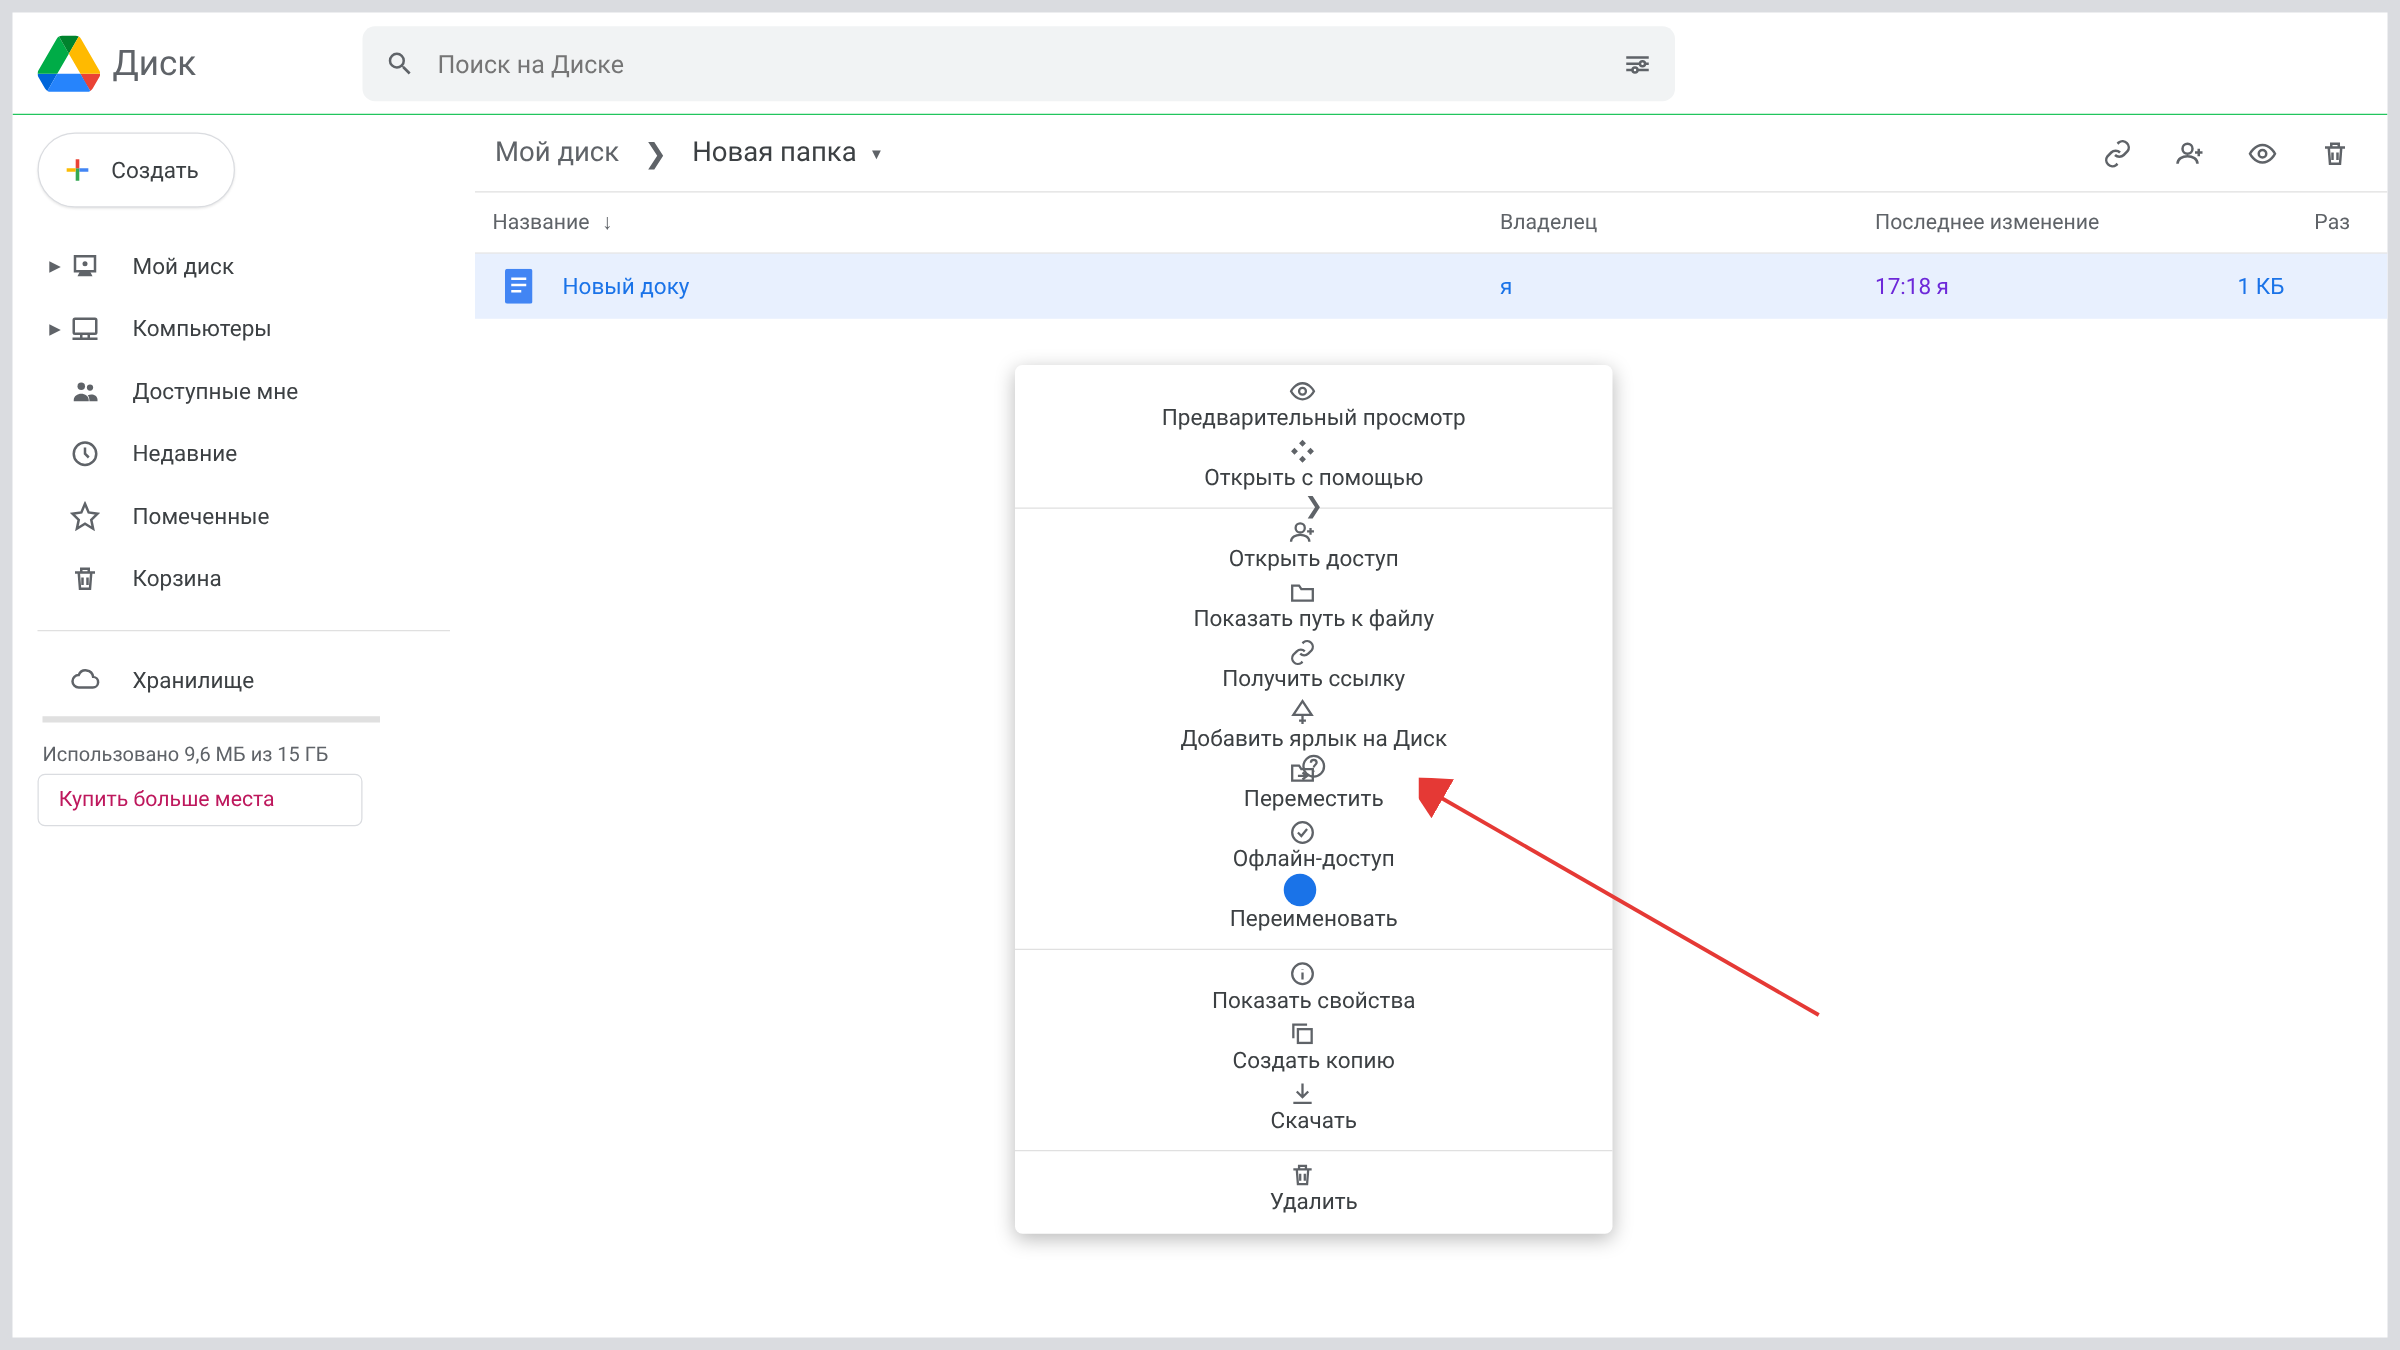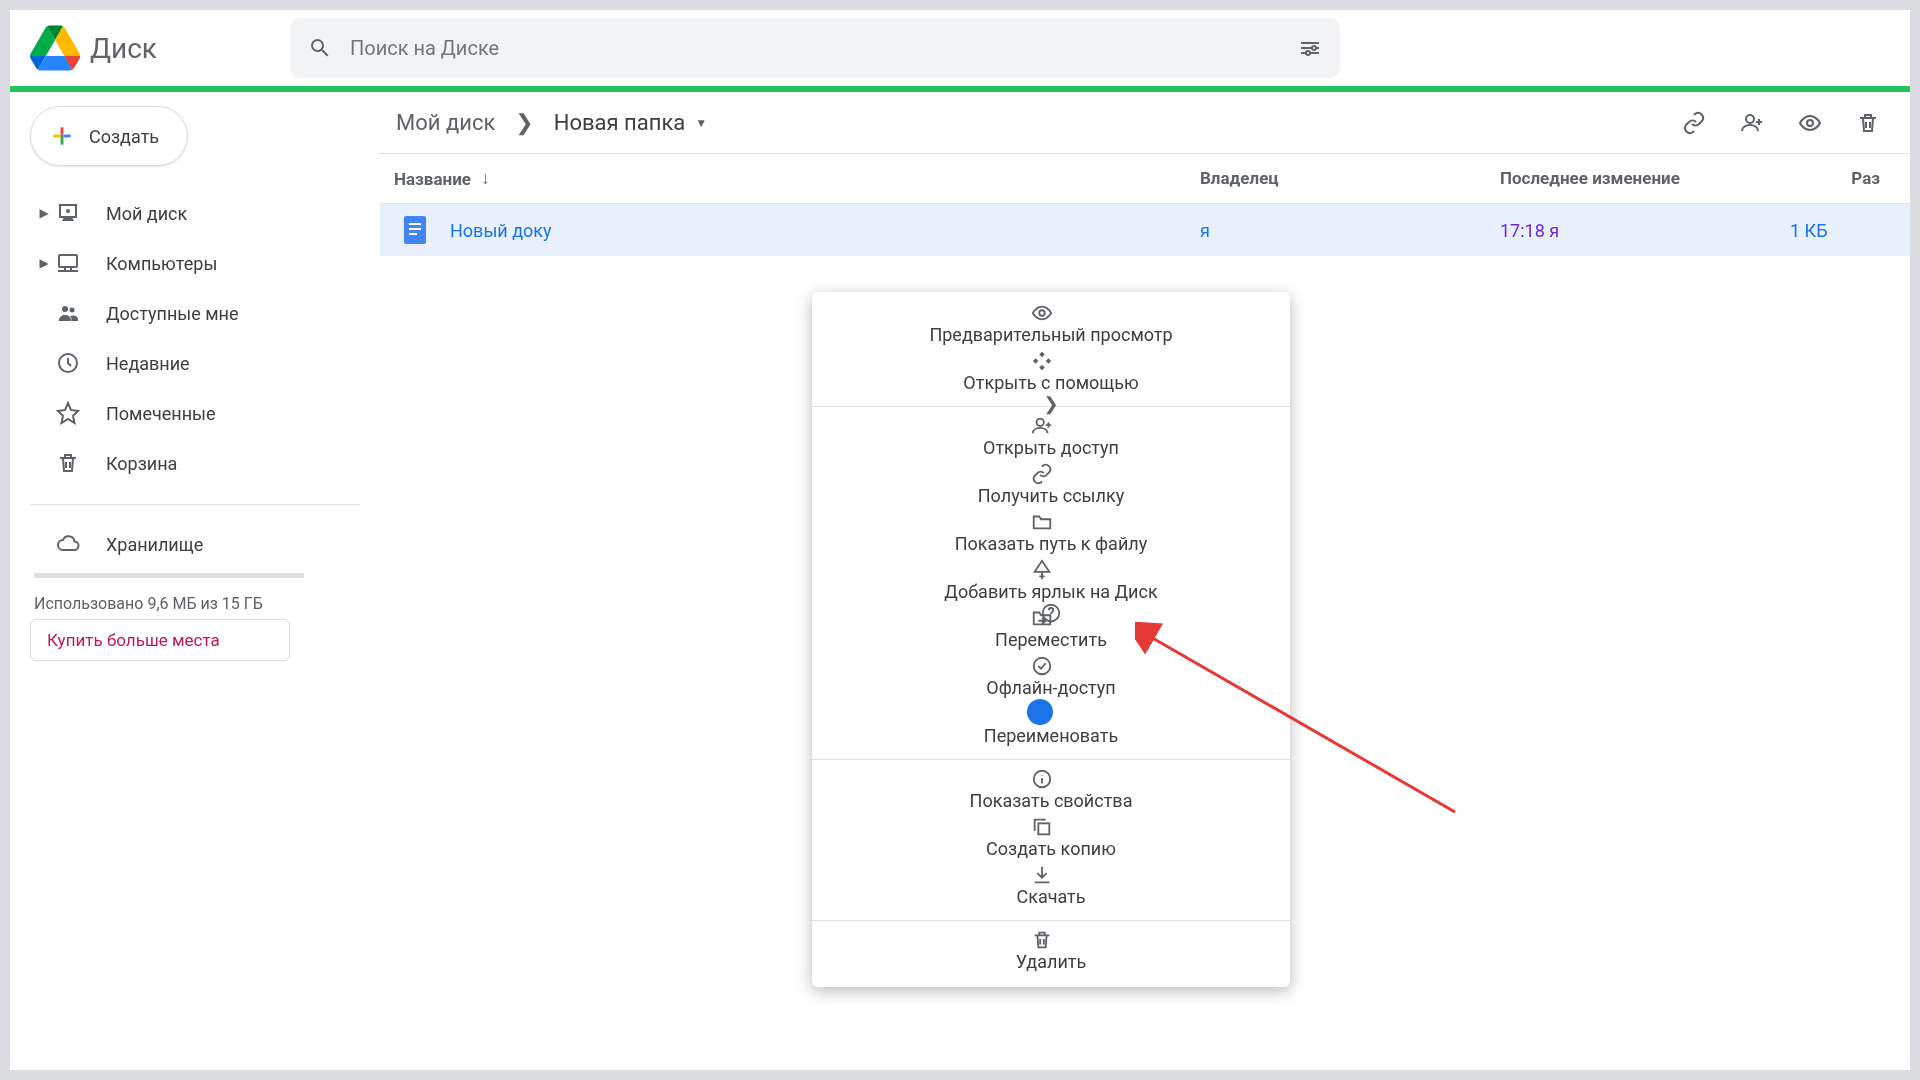--- a/index.html
+++ b/index.html
@@ -1,18 +1,18 @@
 <!DOCTYPE html>
 <html><head>
 <meta charset="utf-8">
 <style>
   * { box-sizing: border-box; margin: 0; padding: 0; font-family: Roboto, Arial, sans-serif; }
   body { background: #dadce0; width: 1920px; height: 1080px; overflow: hidden; }
   .frame { background: #fff; position: absolute; top: 10px; left: 10px; right: 10px; bottom: 10px; overflow: hidden; }
-  .header { display: flex; align-items: center; height: 82px; padding: 0 20px; border-bottom: 6px solid #22c55e; }
+  .header { display: flex; align-items: center; height: 82px; padding: 0 20px; border-bottom: 1px solid #22c55e; }
   .logo-wrap { display: flex; align-items: center; width: 260px; }
   .logo { width: 50px; height: 50px; margin-right: 10px; }
   .product-name { font-size: 28px; color: #5f6368; }
   .search-bar { flex: 1; max-width: 1050px; height: 60px; background: #f1f3f4; border-radius: 10px; display: flex; align-items: center; padding: 0 18px; }
   .search-bar .icon { color: #5f6368; margin-right: 18px; }
   .search-bar input { flex: 1; border: none; background: none; font-size: 20px; color: #5f6368; outline: none; }
   .search-filter { color: #5f6368; }
   .body { display: flex; height: calc(100% - 82px); }
   .sidebar { width: 370px; padding: 14px 0 0 20px; border-right: none; }
   .create-btn { display: inline-flex; align-items: center; height: 60px; padding: 0 28px 0 18px; border: 1px solid #dadce0; border-radius: 30px; background: #fff; cursor: pointer; box-shadow: 0 1px 2px rgba(0,0,0,0.1); }
@@ -30,21 +30,21 @@
   .main { flex: 1; padding: 14px 0 0 0; position: relative; }
   .toolbar-row { display: flex; align-items: center; padding: 0 30px 14px 14px; }
   .breadcrumb { display: flex; align-items: center; font-size: 22px; color: #5f6368; }
   .crumb { cursor: pointer; padding: 4px 2px; }
   .crumb.current { color: #3c4043; display:flex; align-items:center; }
   .crumb.current .chev { margin-left: 10px; font-size: 12px; color: #5f6368; }
   .crumb-sep { margin: 0 18px; color: #5f6368; }
   .toolbar-spacer { flex: 1; }
   .tb-icons { display: flex; gap: 34px; color: #5f6368; }
   .tb-icon { cursor: pointer; }
-  .list-head { display: flex; padding: 14px 30px 14px 14px; border-top: 1px solid #e0e0e0; border-bottom: 1px solid #e0e0e0; color: #5f6368; font-size: 17px; font-weight: bold; }
+  .list-head { display: flex; padding: 14px 30px 14px 14px; border-top: 1px solid #e0e0e0; border-bottom: 1px solid #e0e0e0; color: #5f6368; font-size: 17px; }
   .col-name { flex: 1; display:flex; align-items:center; gap:10px;}
   .col-owner { width: 300px; }
   .col-mod { width: 290px; }
   .col-size { width: 90px; text-align: right; }
   .row { display: flex; align-items: center; padding: 12px 30px 12px 14px; background: #e8f0fe; font-size: 18px; }
   .row .file-icon { width: 28px; margin: 0 18px 0 10px; color: #4285f4; }
   .row .fname { color: #1a73e8; flex: 1; }
   .row .owner { width: 300px; color: #1a73e8; }
   .row .mod { width: 290px; color: #6d28d9; }
   .row .size { width: 90px; text-align: left; color: #1a73e8; }
@@ -285,32 +285,32 @@
               <svg width="22" height="22" viewBox="0 0 24 24" fill="none" stroke="currentColor" stroke-width="2">
                 <circle cx="10" cy="8" r="4"></circle>
                 <path d="M2 20c0-4 4-6 8-6s8 2 8 6M19 8v6m3-3h-6"></path>
               </svg>
             </span>
           <span class="cm-label">Открыть доступ</span>
         </div>
         <div class="cm-item">
           <span class="cm-icon">
               <svg width="22" height="22" viewBox="0 0 24 24" fill="none" stroke="currentColor" stroke-width="2">
+                <path d="M3 6h6l2 3h10v10H3z"></path>
+              </svg>
+            </span>
+          <span class="cm-label">Показать путь к файлу</span>
+        </div>
+        <div class="cm-item">
+          <span class="cm-icon">
+              <svg width="22" height="22" viewBox="0 0 24 24" fill="none" stroke="currentColor" stroke-width="2">
                 <path d="M10 13a5 5 0 007 0l3-3a5 5 0 00-7-7l-1 1M14 11a5 5 0 00-7 0l-3 3a5 5 0 007 7l1-1"></path>
               </svg>
             </span>
           <span class="cm-label">Получить ссылку</span>
-        </div>
-        <div class="cm-item">
-          <span class="cm-icon">
-              <svg width="22" height="22" viewBox="0 0 24 24" fill="none" stroke="currentColor" stroke-width="2">
-                <path d="M3 6h6l2 3h10v10H3z"></path>
-              </svg>
-            </span>
-          <span class="cm-label">Показать путь к файлу</span>
         </div>
         <div class="cm-item">
           <span class="cm-icon">
               <svg width="22" height="22" viewBox="0 0 24 24" fill="none" stroke="currentColor" stroke-width="2">
                 <path d="M12 2L4 14h16zM12 14v8m-3-3h6"></path>
               </svg>
             </span>
           <span class="cm-label">Добавить ярлык на Диск</span>
           <span class="cm-trail">
               <svg width="22" height="22" viewBox="0 0 24 24" fill="none" stroke="currentColor" stroke-width="2">

